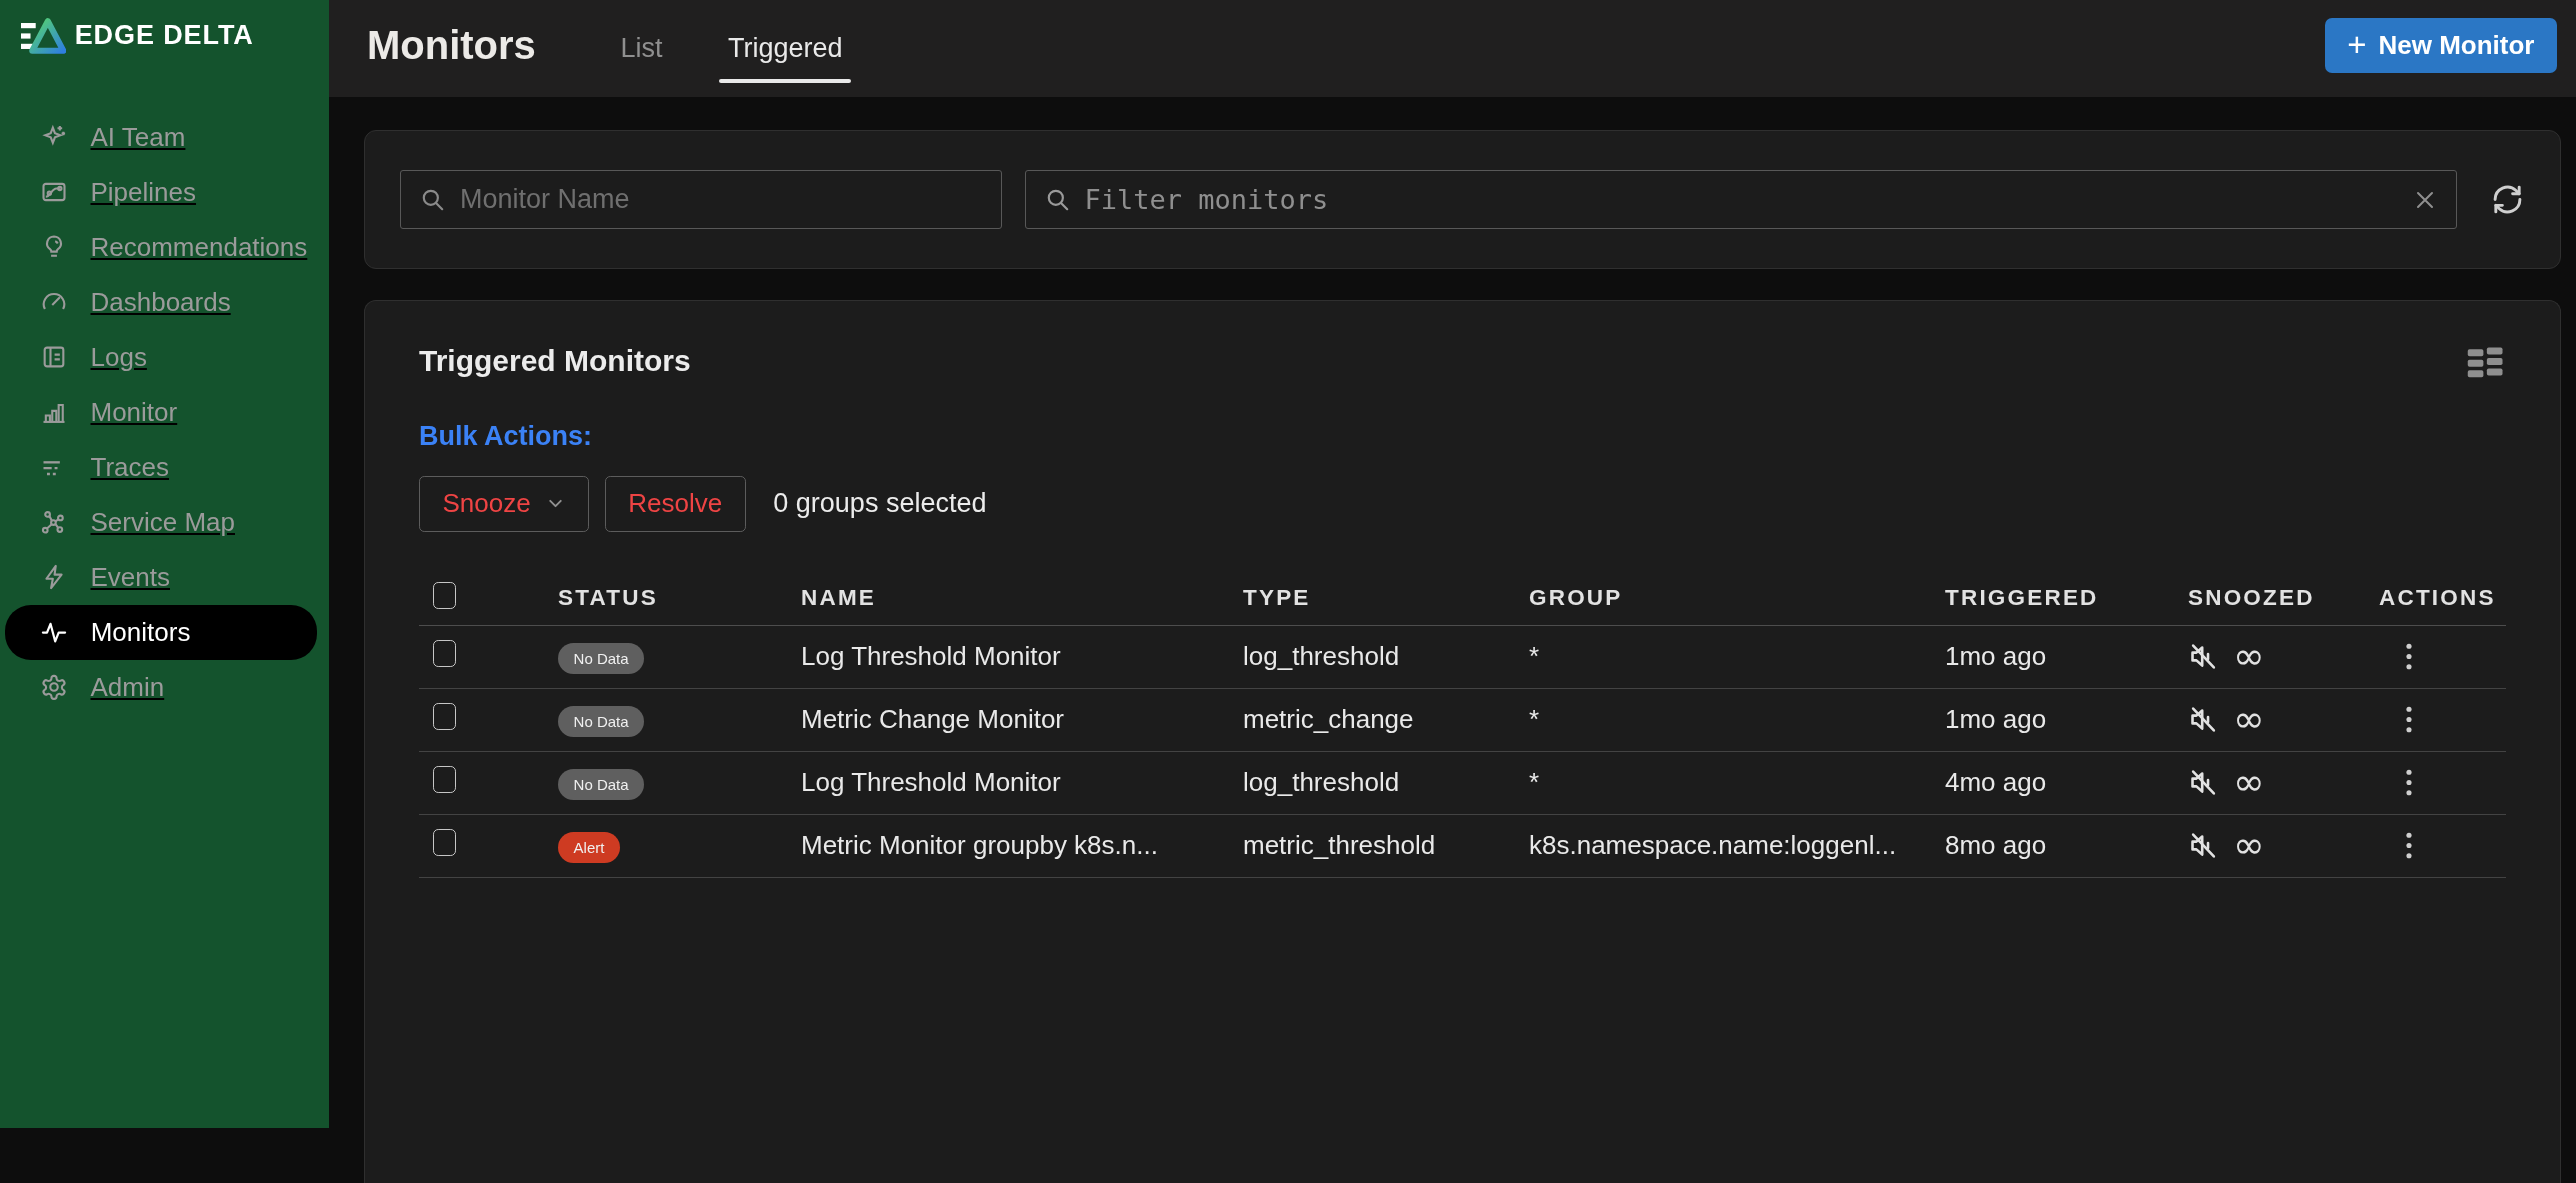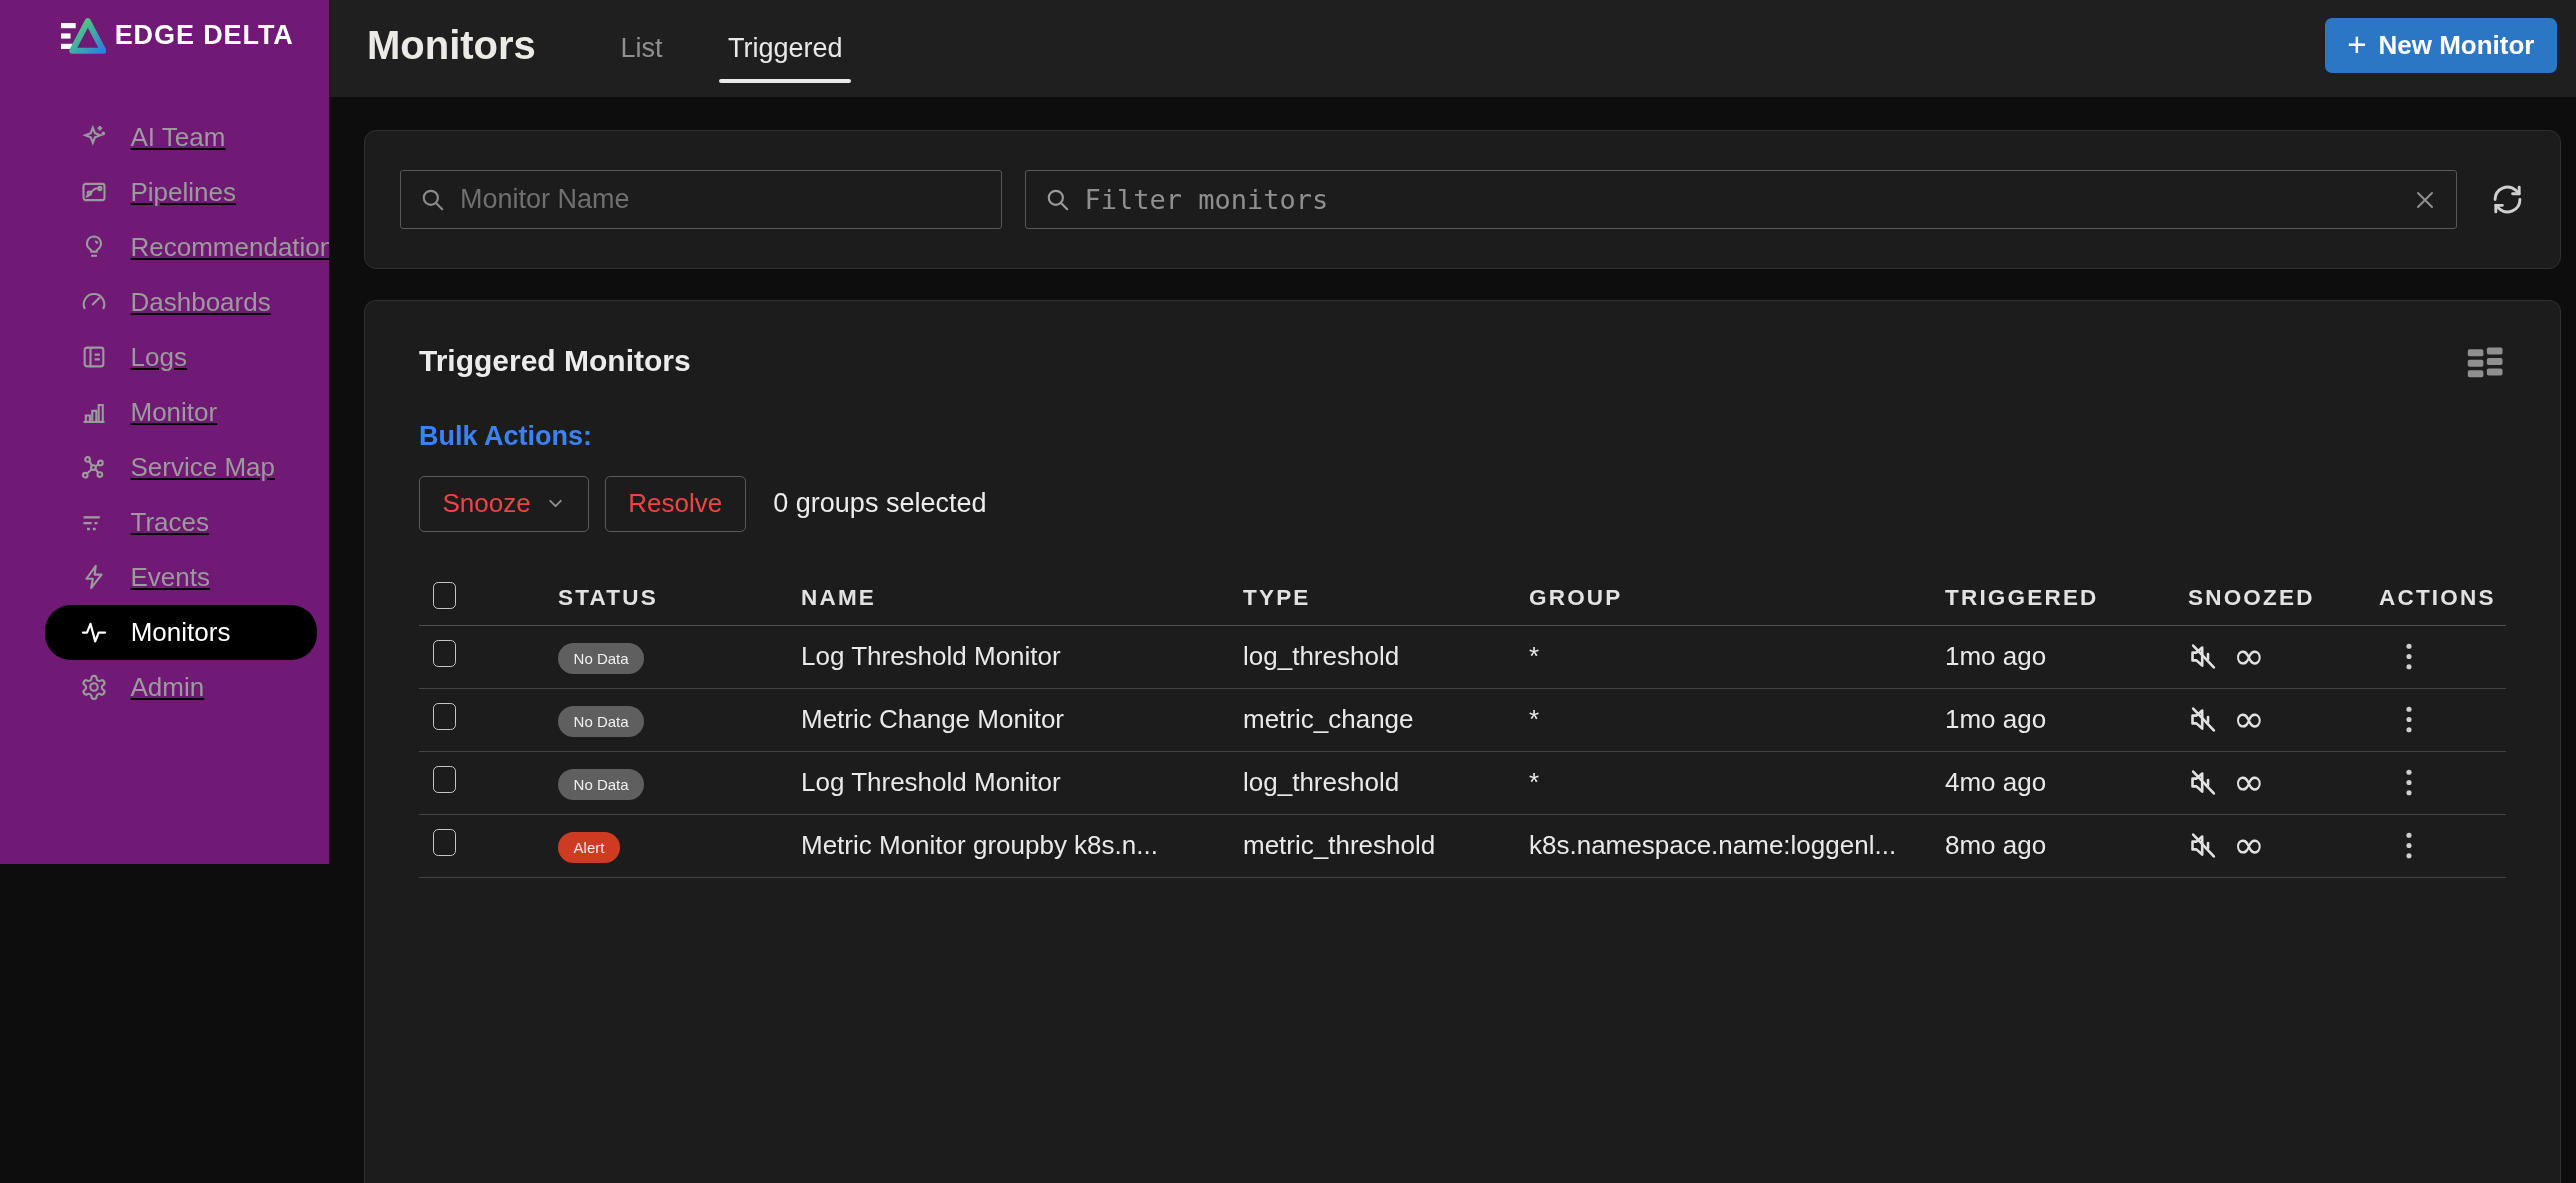--- a/index.html
+++ b/index.html
@@ -1,21 +1,21 @@
 <!DOCTYPE html>
 <html style="font-size:14px"><head>
 <meta charset="utf-8">
 <style>
   * { margin:0; padding:0; box-sizing:border-box; }
   html,body { width:2576px; height:1184px; overflow:hidden; background:#0d0d0d;
               font-family:"Liberation Sans", sans-serif; }
   .app { position:relative; width:2576px; height:1184px; }
 
   
-  .sidebar { position:absolute; left:0; top:0; width:329px; height:864px; background:#701a75;padding-left:40px; }
+  .sidebar { position:absolute; left:0; top:0; width:329px; height:1128px; background:#14532d; }
   .logo { display:flex; align-items:center; gap:8.7px; padding:15.6px 0 0 21px; }
   .logo-text { color:#ffffff; font-size:27px; font-weight:800; letter-spacing:0.9px; white-space:nowrap; }
   .nav { display:flex; flex-direction:column; margin-top:54px;text-decoration:underline; }
   .nav-item { display:flex; align-items:center; gap:22.5px; height:55px; padding-left:40px;
               color:#9b9b9b; font-size:26px; cursor:pointer; }
   .nav-item svg { flex:0 0 auto; stroke:#9b9b9b; }
   .nav-item.active { background:#000000; color:#ffffff; border-radius:26px; margin:0 12px 0 5.2px; padding-left:35px; }
   .nav-item.active svg { stroke:#ffffff; }
 
   
@@ -149,37 +149,37 @@
       <div class="nav-item">
         <svg width="28" height="28" viewBox="0 0 24 24" fill="none" stroke-width="1.8">
           <path d="M3 20.5 h18"></path>
             <path d="M5 20 v-5 h3.5 v5"></path>
             <path d="M10.5 20 v-9 h3.5 v9"></path>
             <path d="M16 20 v-14 h3.5 v14"></path>
         </svg>
         <span>Monitor</span>
       </div>
       <div class="nav-item">
+        <svg width="28" height="28" viewBox="0 0 24 24" fill="none" stroke-width="2">
+          <path d="M3 8 h14"></path>
+            <path d="M3 13 h7 M12.5 13 h2.5"></path>
+            <path d="M6 18 h2.5 M11 18 h2.5"></path>
+        </svg>
+        <span>Traces</span>
+      </div>
+      <div class="nav-item">
         <svg width="28" height="28" viewBox="0 0 24 24" fill="none" stroke-width="1.8">
           <circle cx="6.5" cy="5.5" r="2"></circle>
             <circle cx="17.5" cy="8.5" r="2"></circle>
             <circle cx="11.5" cy="12.5" r="2"></circle>
           <circle cx="4.5" cy="19" r="2"></circle>
             <circle cx="17" cy="18.5" r="2"></circle>
           <path d="M8 6.8 L10.2 11 M13.4 11.5 L15.8 9.4 M10 14 L6 17.5 M13.3 13.8 L15.6 17"></path>
         </svg>
         <span>Service Map</span>
-      </div>
-      <div class="nav-item">
-        <svg width="28" height="28" viewBox="0 0 24 24" fill="none" stroke-width="2">
-          <path d="M3 8 h14"></path>
-            <path d="M3 13 h7 M12.5 13 h2.5"></path>
-            <path d="M6 18 h2.5 M11 18 h2.5"></path>
-        </svg>
-        <span>Traces</span>
       </div>
       <div class="nav-item">
         <svg width="28" height="28" viewBox="0 0 24 24" fill="none" stroke-width="1.8" stroke-linejoin="round">
           <path d="M13.5 2.5 L5.5 13.5 h5.5 L9.5 21.5 L18.5 10 h-6 Z"></path>
         </svg>
         <span>Events</span>
       </div>
       <div class="nav-item active">
         <svg width="28" height="28" viewBox="0 0 24 24" fill="none" stroke-width="1.9" stroke-linejoin="round" stroke-linecap="round">
           <path d="M2.5 12.5 h3.5 L9 5 l4 15 L16 12.5 h5.5"></path>

